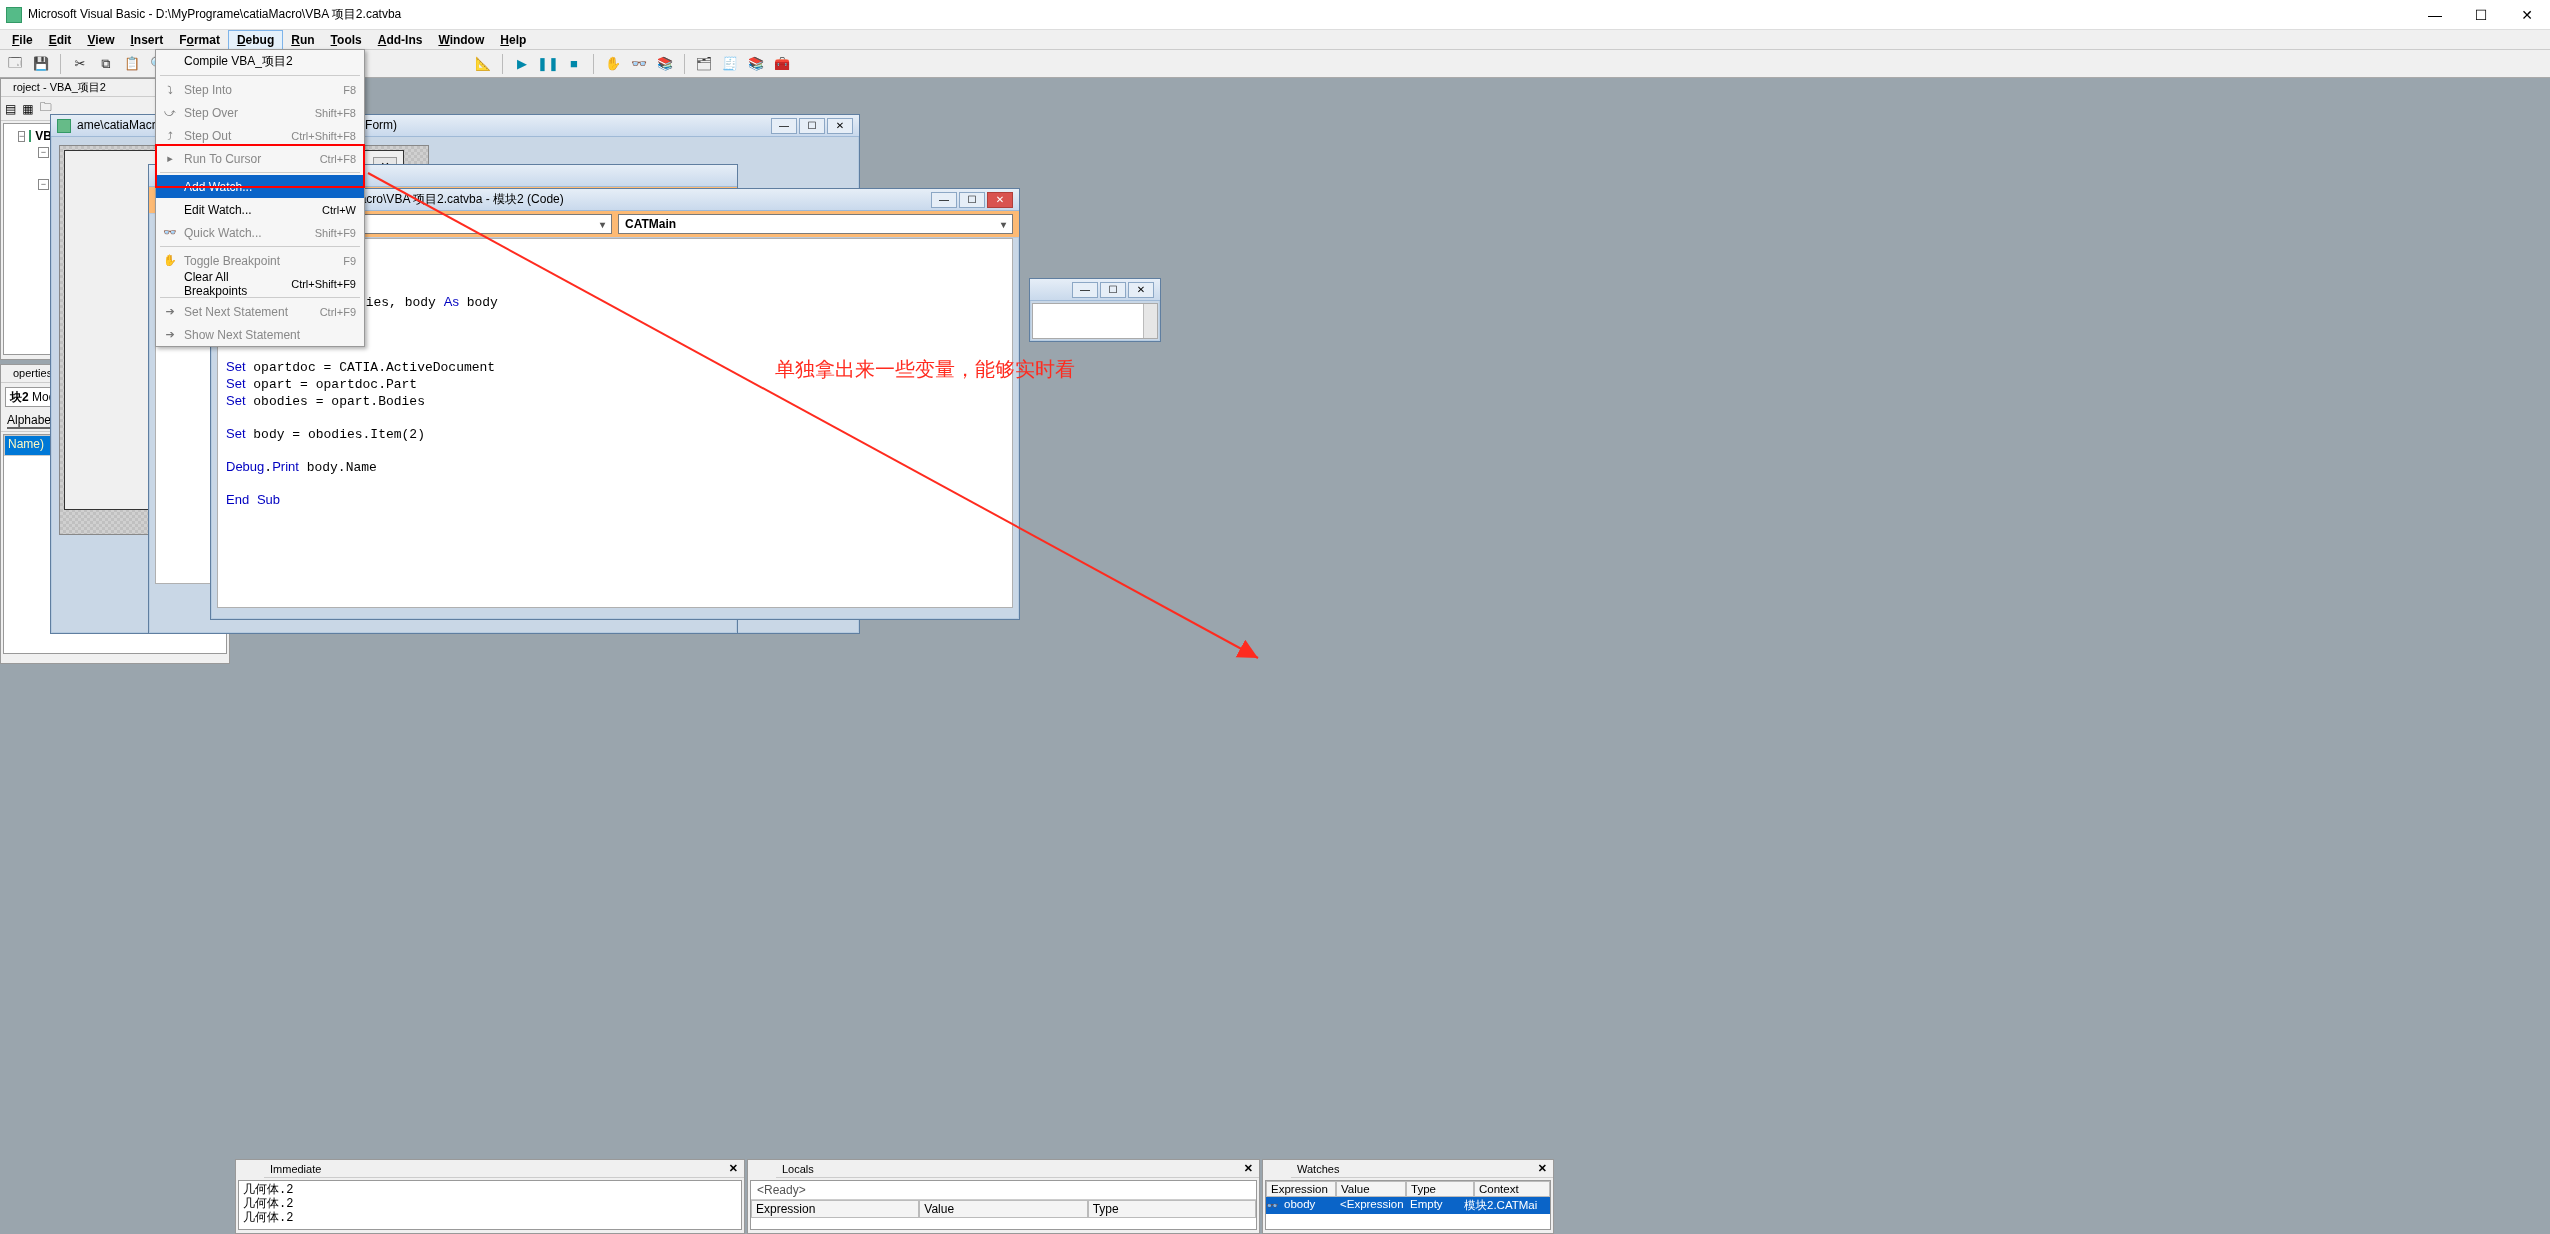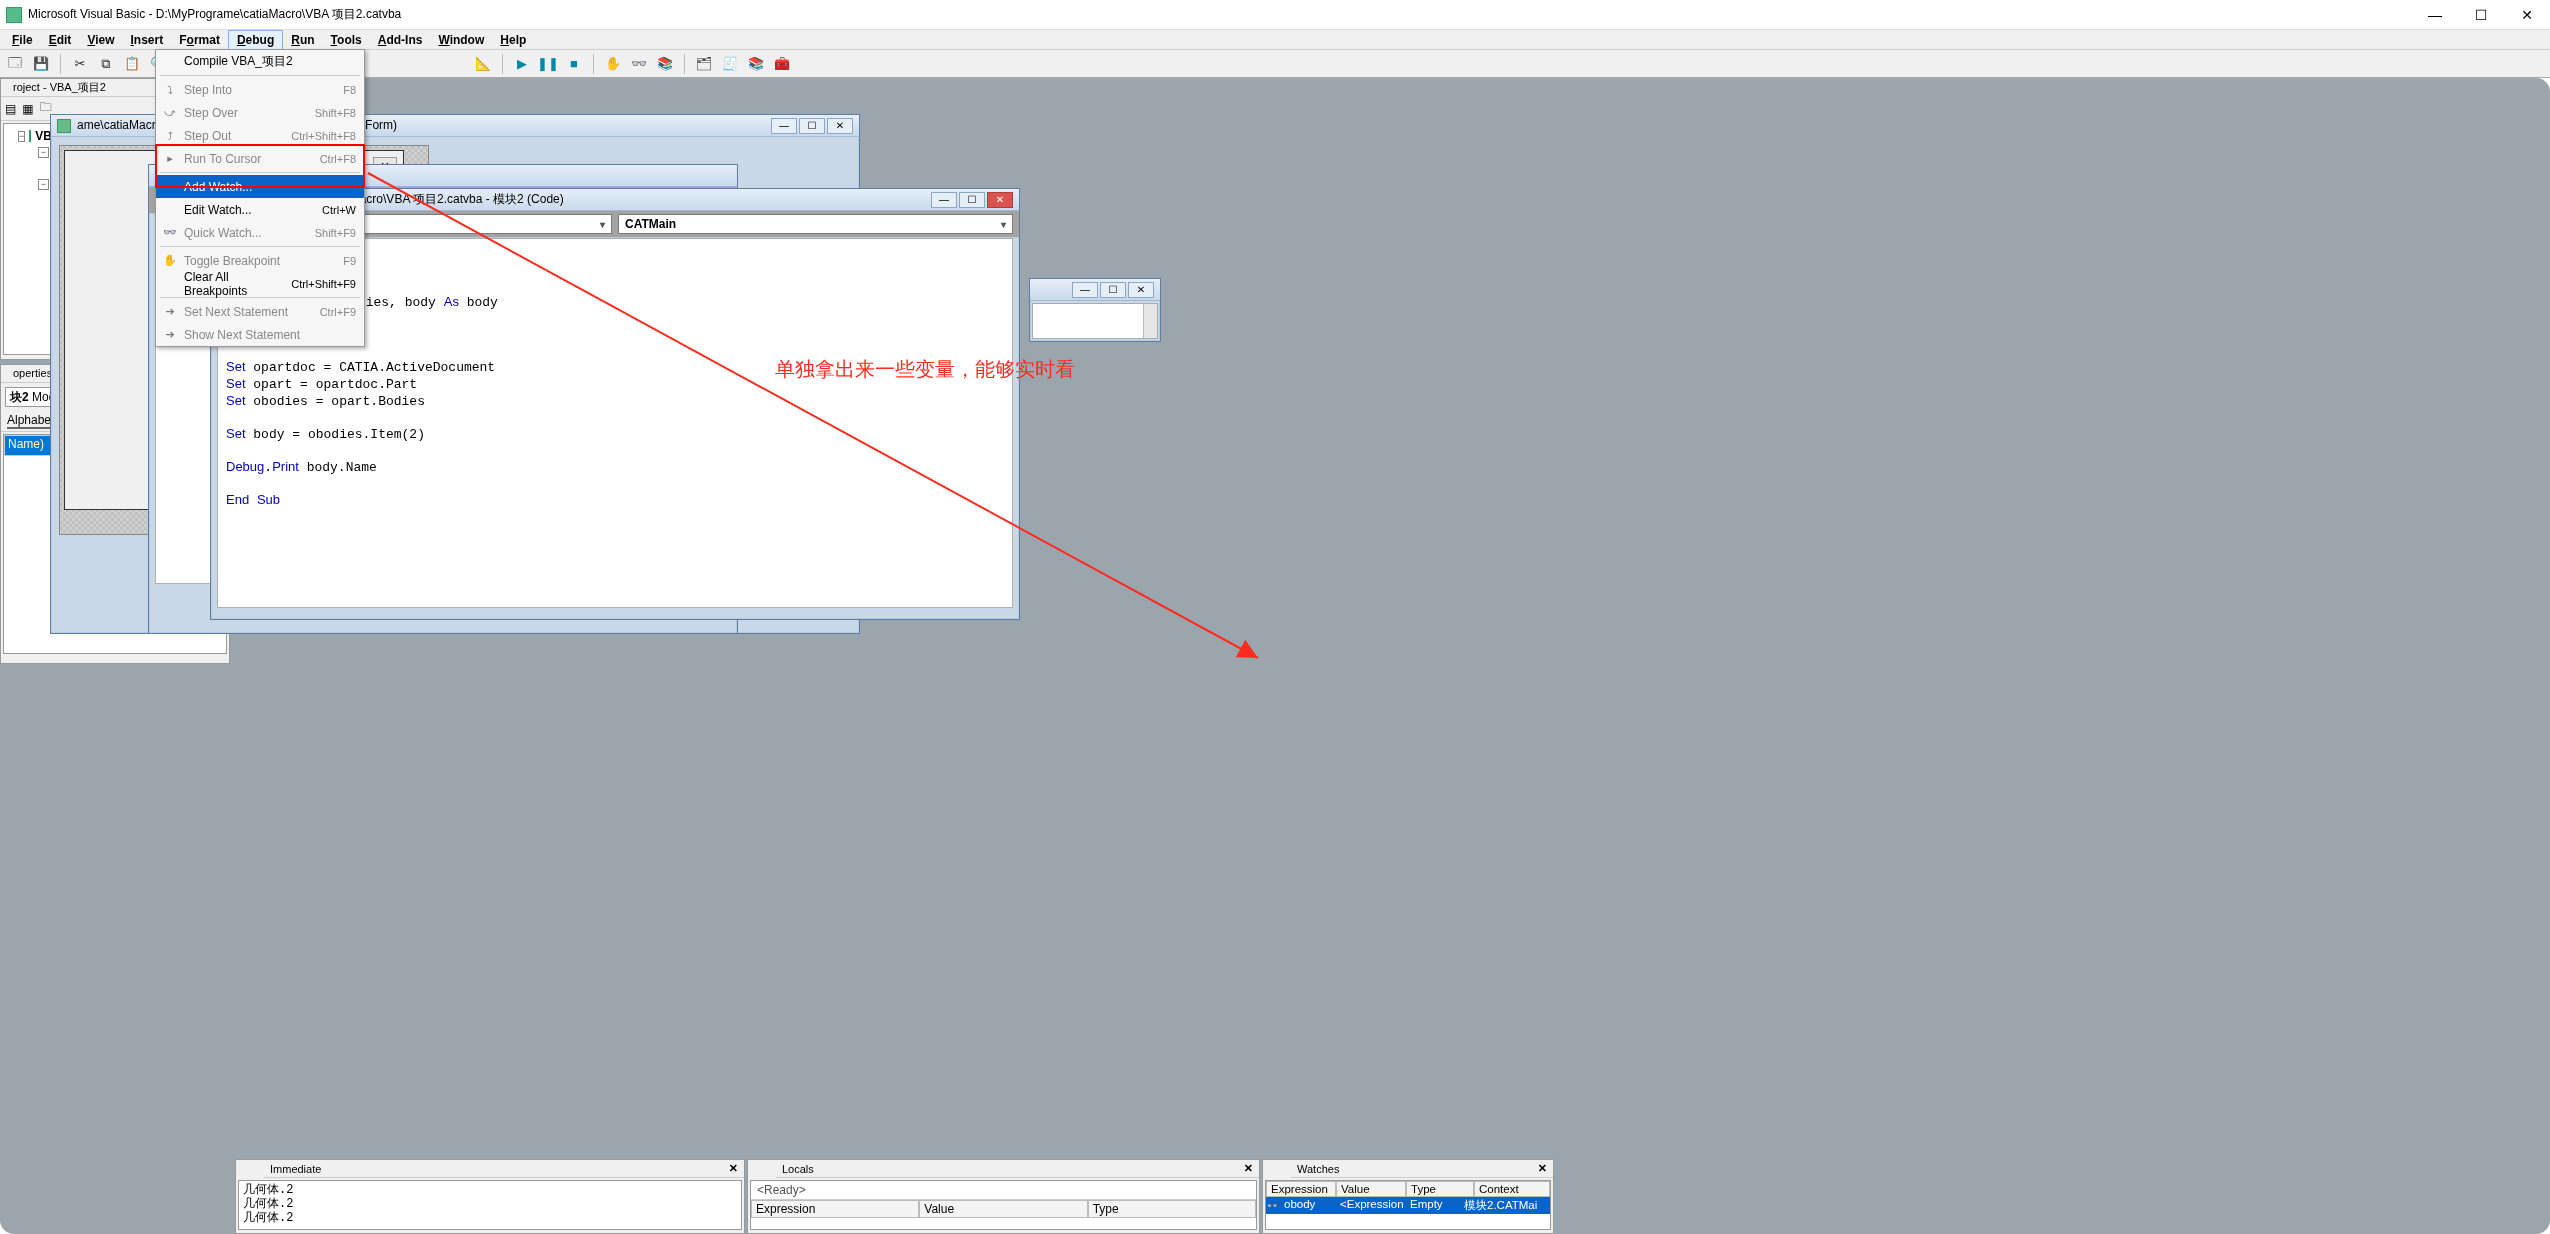--- a/index.html
+++ b/index.html
@@ -18,21 +18,21 @@
   .menubar span u { text-decoration:underline; }
   .menubar .open { background:#e5f1fb; border:1px solid #7eb4ea; }
 
   
   .toolbar { height:28px; background:#f0f0f0; border-bottom:1px solid #aaa; display:flex; align-items:center; padding:0 4px; gap:4px; }
   .tool { width:22px; height:22px; display:flex; align-items:center; justify-content:center; border:1px solid transparent; font-size:13px; color:#333; }
   .tool.disabled { color:#aaa; }
   .tool-sep { width:1px; height:20px; background:#bbb; margin:0 4px; }
 
   
-  .main { position:absolute; top:78px; bottom:0; left:0; right:0; background:#9aa5ad;border-radius:14px; }
+  .main { position:absolute; top:78px; bottom:0; left:0; right:0; background:#9aa5ad; }
 
   
   .panel { position:absolute; background:#f0f0f0; border:1px solid #999; }
   .panel-title { background:#f0f0f0; height:18px; display:flex; align-items:center; padding:0 12px; font-size:11px; border-bottom:1px solid #ccc; }
   .panel-title .closex { margin-left:auto; font-weight:bold; cursor:default; }
   .panel-body { background:#fff; border:1px solid #999; margin:2px; overflow:auto; font-size:12px; }
 
   .project-panel { left:0; top:0; width:230px; height:282px; }
   .project-toolbar { height:24px; display:flex; align-items:center; gap:6px; padding:0 4px; background:#f0f0f0; border-bottom:1px solid #ccc; }
   .tree { padding:4px; line-height:16px; }
@@ -63,21 +63,21 @@
   .mdi-btn.close { background:#d9534f; color:#fff; border-color:#b13e3a; }
 
   .userform-win { left:50px; top:36px; width:810px; height:520px; }
   .userform-canvas { position:absolute; top:30px; left:8px; width:370px; height:390px; background:repeating-conic-gradient(#c0c0c0 0% 25%, #d0d0d0 0% 50%) 0 0/6px 6px; border:1px solid #888; }
   .userform-inner { position:absolute; top:4px; left:4px; width:340px; height:360px; background:#f0f0f0; border:1px solid #333; }
   .userform-close { position:absolute; top:6px; right:6px; width:24px; height:18px; border:1px solid #999; background:#e6e6e6; display:flex;align-items:center;justify-content:center;font-size:11px; }
 
   .mod1-win { left:148px; top:86px; width:590px; height:470px; }
 
   .code-win { left:210px; top:110px; width:810px; height:432px; z-index:5; }
-  .code-header { display:flex; gap:6px; padding:3px 6px; background:#a3a3a3; border-bottom:1px solid #b9c9dd; }
+  .code-header { display:flex; gap:6px; padding:3px 6px; background:#fdba74; border-bottom:1px solid #b9c9dd; }
   .code-combo { flex:1; height:20px; border:1px solid #7a7a7a; background:#fff; display:flex; align-items:center; padding:0 6px; font-family:"Courier New",monospace; font-weight:bold; justify-content:space-between; }
   .code-body { background:#fff; border:1px solid #b0b0b0; margin:0 6px 6px 6px; height:370px; padding:4px 8px; font-family:"Courier New",monospace; font-size:13px; line-height:16px; white-space:pre; overflow:auto; position:relative; }
   .kw { color:#0000c0; }
 
   .blank-win { left:1029px; top:200px; width:132px; height:64px; }
 
   
   .dropdown { position:absolute; left:155px; top:-29px; width:210px; background:#f6f6f6; border:1px solid #999; box-shadow:2px 2px 4px rgba(0,0,0,.3); z-index:50; }
   .dd-item { height:23px; display:flex; align-items:center; padding:0 8px 0 28px; color:#888; position:relative; }
   .dd-item .short { margin-left:auto; font-size:11px; }

